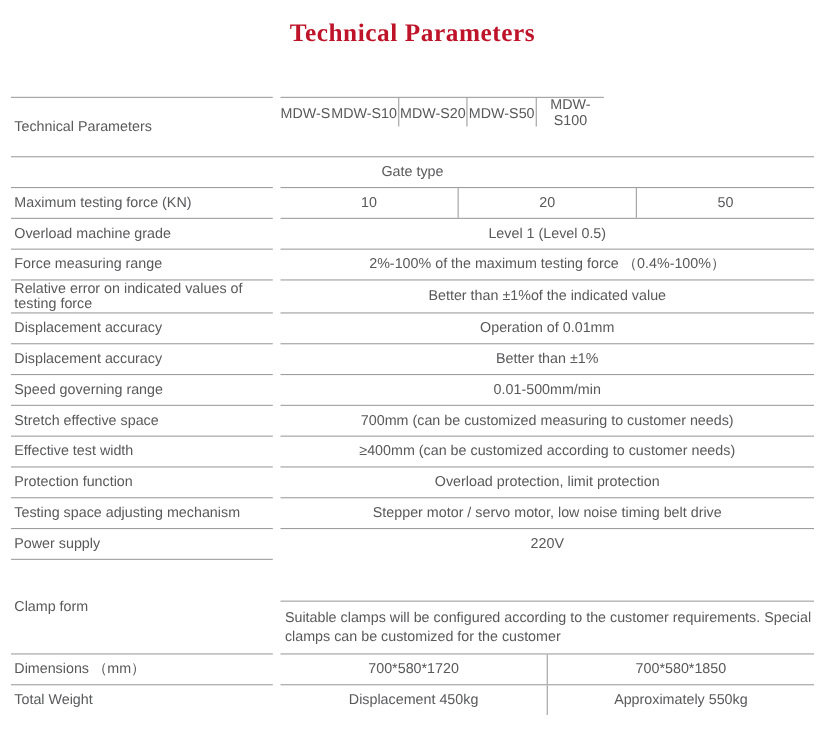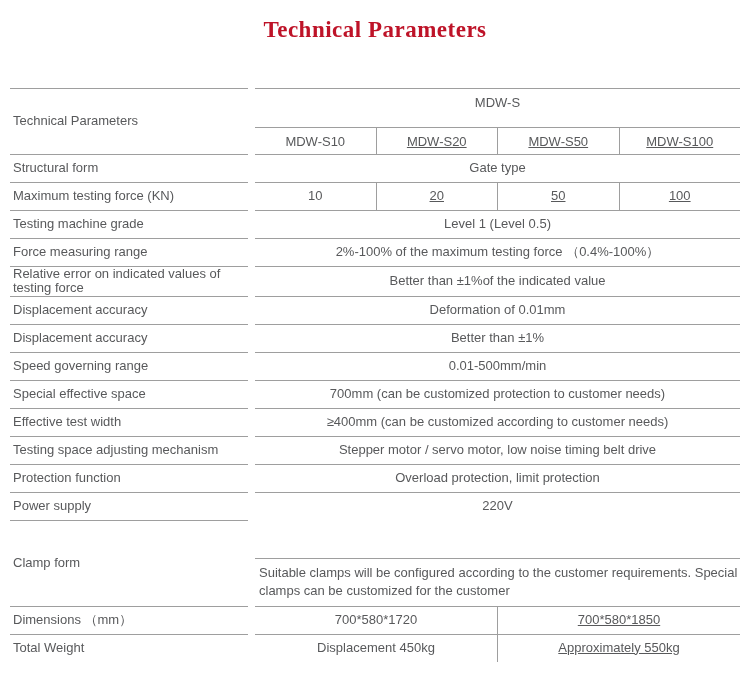--- a/index.html
+++ b/index.html
@@ -38,34 +38,34 @@
     display:flex; align-items:center; justify-content:center;
     text-align:center; box-sizing:border-box;
     line-height:1.15;
   }
   .h28 .label-cell, .h28 .value-cell { min-height:28px; }
   .h48 .label-cell, .h48 .value-cell { min-height:48px; }
   .value-cell.left-align {
     justify-content:flex-start; text-align:left; padding-left:4px; line-height:1.4;margin-top:38px;
   }
   
-  .header-stack { flex:1; display:flex; flex-direction:column; }
+  .header-stack { flex:1; display:flex; flex-direction:row; }
   .series-cell {
     height:27px; border-top:1px solid #9e9e9e;
     display:flex; align-items:center; justify-content:center;
   }
   .models-row, .cols-row {
     display:flex; border-top:1px solid #9e9e9e; box-sizing:border-box;
   }
-  .models-row { height:27px;margin-top:11px; }
+  .models-row { height:27px; }
   .col {
     flex:1; display:flex; align-items:center; justify-content:center;
     box-sizing:border-box; text-align:center;
   }
-  .col + .col { border-left:1px solid #9e9e9e;text-decoration:underline; }
+  .col + .col { border-left:1px solid #9e9e9e; }
   
   .value-cell.split { padding:0; align-items:stretch; }
   .value-cell.split .col { min-height:100%; }
 </style>
 </head>
 <body>
 
 <div class="page">
 
   <div class="title">Technical Parameters</div>
@@ -79,83 +79,81 @@
         <div class="models-row">
           <div class="col">MDW-S10</div>
           <div class="col">MDW-S20</div>
           <div class="col">MDW-S50</div>
           <div class="col">MDW-S100</div>
         </div>
       </div>
     </div>
 
     <div class="row h28">
-      <div class="label-cell">Structural form</div>
       <div class="value-cell">Gate type</div>
     </div>
 
     <div class="row h28">
       <div class="label-cell">Maximum testing force (KN)</div>
       <div class="value-cell split">
         <div class="col">10</div>
         <div class="col">20</div>
         <div class="col">50</div>
-        <div class="col">100</div>
       </div>
     </div>
 
     <div class="row h28">
-      <div class="label-cell">Testing machine grade</div>
+      <div class="label-cell">Overload machine grade</div>
       <div class="value-cell">Level 1 (Level 0.5)</div>
     </div>
 
 
     <div class="row h28">
       <div class="label-cell">Force measuring range</div>
       <div class="value-cell">2%-100% of the maximum testing force （0.4%-100%）</div>
     </div>
 
     <div class="row h28">
       <div class="label-cell">Relative error on indicated values of testing force</div>
       <div class="value-cell">Better than ±1%of the indicated value</div>
     </div>
 
     <div class="row h28">
       <div class="label-cell">Displacement accuracy</div>
-      <div class="value-cell">Deformation of 0.01mm</div>
+      <div class="value-cell">Operation of 0.01mm</div>
     </div>
 
     <div class="row h28">
       <div class="label-cell">Displacement accuracy</div>
       <div class="value-cell">Better than ±1%</div>
     </div>
 
     <div class="row h28">
       <div class="label-cell">Speed governing range</div>
       <div class="value-cell">0.01-500mm/min</div>
     </div>
 
     <div class="row h28">
-      <div class="label-cell">Special effective space</div>
-      <div class="value-cell">700mm (can be customized protection to customer needs)</div>
+      <div class="label-cell">Stretch effective space</div>
+      <div class="value-cell">700mm (can be customized measuring to customer needs)</div>
     </div>
 
     <div class="row h28">
       <div class="label-cell">Effective test width</div>
       <div class="value-cell">≥400mm (can be customized according to customer needs)</div>
     </div>
 
     <div class="row h28">
-      <div class="label-cell">Testing space adjusting mechanism</div>
-      <div class="value-cell">Stepper motor / servo motor, low noise timing belt drive</div>
+      <div class="label-cell">Protection function</div>
+      <div class="value-cell">Overload protection, limit protection</div>
     </div>
 
     <div class="row h28">
-      <div class="label-cell">Protection function</div>
-      <div class="value-cell">Overload protection, limit protection</div>
+      <div class="label-cell">Testing space adjusting mechanism</div>
+      <div class="value-cell">Stepper motor / servo motor, low noise timing belt drive</div>
     </div>
 
     <div class="row h28">
       <div class="label-cell">Power supply</div>
       <div class="value-cell">220V</div>
     </div>
 
     <div class="row h48">
       <div class="label-cell">Clamp form</div>
       <div class="value-cell left-align">Suitable clamps will be configured according to the customer requirements. Special clamps can be customized for the customer</div>

